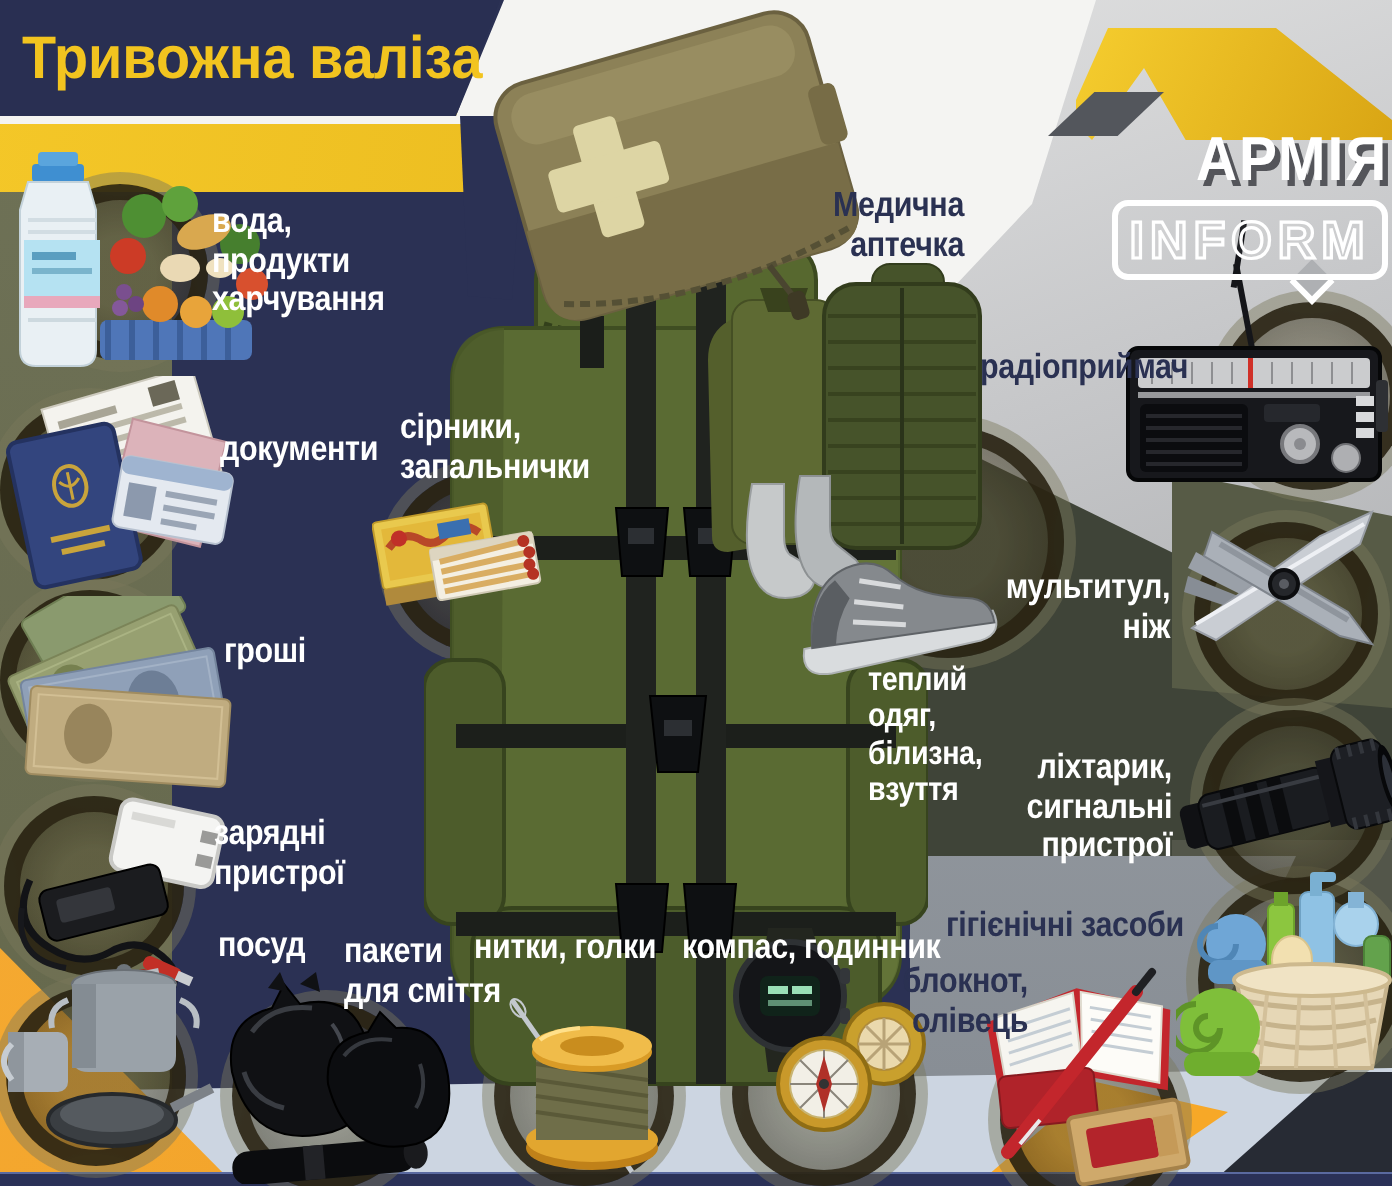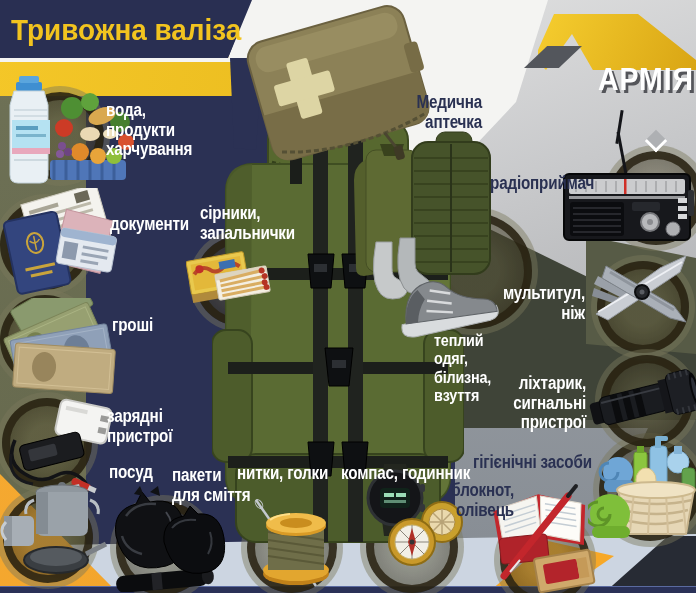--- a/index.html
+++ b/index.html
@@ -419,14 +419,15 @@
 сигнальні
 пристрої</div>
   <div class="lbl dark" style="left:473px;top:453px;">гігієнічні засоби</div>
   <div class="lbl dark r" style="left:394px;top:481px;width:120px;">блокнот,
 олівець</div>
 
   <div class="title">Тривожна валіза</div>
   <div class="antenna"></div>
   <div class="brand-top">АРМІЯ</div>
   <div class="brand-tail"></div>
+  <div class="brand-box">INFORM</div>
 
 </div>
 
 </body></html>

